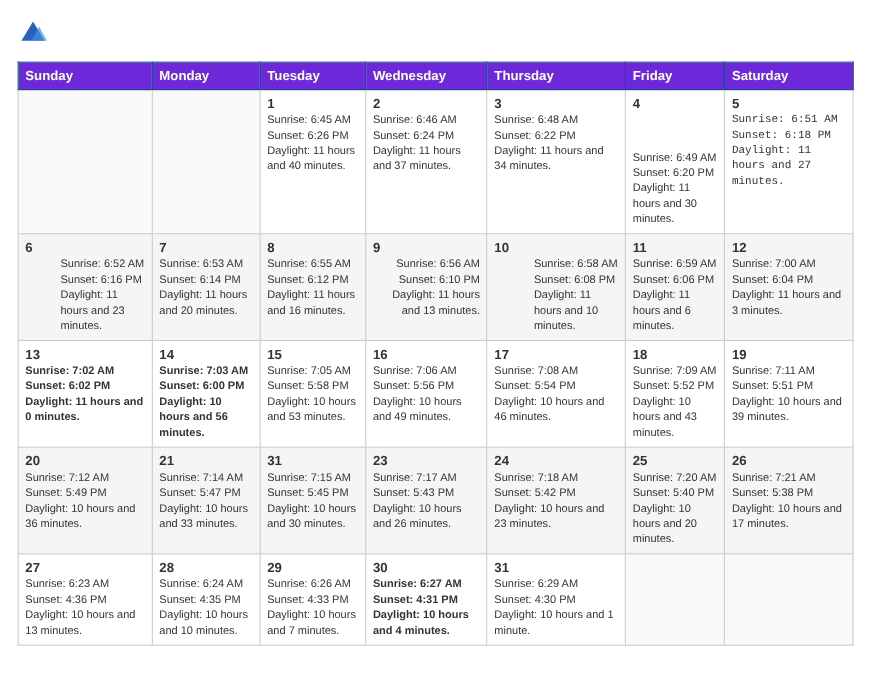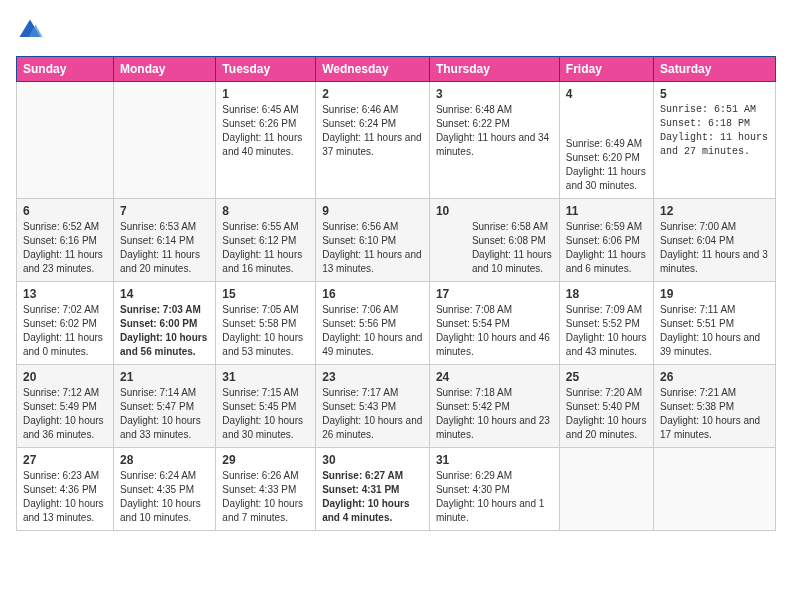--- a/index.html
+++ b/index.html
@@ -44,21 +44,21 @@
     .subtitle {
       font-size: 14px;
       color: #444;
     }
     table {
       width: 100%;
       border-collapse: collapse;
       font-size: 10.5px;
     }
     thead tr th {
-      background-color: #ec4899;
+      background-color: #6d28d9;
       color: #fff;
       text-align: left;
       padding: 5px 6px;
       font-size: 12px;
       font-weight: bold;
       border: 1px solid #1a4a99;
     }
     tbody tr td {
       vertical-align: top;
       padding: 5px 6px;
@@ -149,39 +149,39 @@
         <td>
           <span class="day-num">5</span>
           <div class="day-info" style="white-space: pre-line; font-family: Liberation Mono, monospace;">Sunrise: 6:51 AM
 Sunset: 6:18 PM
 Daylight: 11 hours and 27 minutes.</div>
         </td>
       </tr>
       <tr>
         <td>
           <span class="day-num">6</span>
-          <div class="day-info" style="white-space: pre-line;">Sunrise: 6:52 AM
+          <div class="day-info" style="white-space: pre-line; margin-left: 32px;">Sunrise: 6:52 AM
 Sunset: 6:16 PM
 Daylight: 11 hours and 23 minutes.</div>
         </td>
         <td>
           <span class="day-num">7</span>
           <div class="day-info" style="white-space: pre-line;">Sunrise: 6:53 AM
 Sunset: 6:14 PM
 Daylight: 11 hours and 20 minutes.</div>
         </td>
         <td>
           <span class="day-num">8</span>
           <div class="day-info" style="white-space: pre-line;">Sunrise: 6:55 AM
 Sunset: 6:12 PM
 Daylight: 11 hours and 16 minutes.</div>
         </td>
         <td>
           <span class="day-num">9</span>
-          <div class="day-info" style="white-space: pre-line;">Sunrise: 6:56 AM
+          <div class="day-info" style="white-space: pre-line; text-align: right;">Sunrise: 6:56 AM
 Sunset: 6:10 PM
 Daylight: 11 hours and 13 minutes.</div>
         </td>
         <td>
           <span class="day-num">10</span>
           <div class="day-info" style="white-space: pre-line; margin-left: 36px;">Sunrise: 6:58 AM
 Sunset: 6:08 PM
 Daylight: 11 hours and 10 minutes.</div>
         </td>
         <td>
@@ -193,21 +193,21 @@
         <td>
           <span class="day-num">12</span>
           <div class="day-info" style="white-space: pre-line;">Sunrise: 7:00 AM
 Sunset: 6:04 PM
 Daylight: 11 hours and 3 minutes.</div>
         </td>
       </tr>
       <tr>
         <td>
           <span class="day-num">13</span>
-          <div class="day-info" style="white-space: pre-line;">Sunrise: 7:02 AM
+          <div class="day-info" style="white-space: pre-line; font-weight: bold;">Sunrise: 7:02 AM
 Sunset: 6:02 PM
 Daylight: 11 hours and 0 minutes.</div>
         </td>
         <td>
           <span class="day-num">14</span>
           <div class="day-info" style="white-space: pre-line; font-weight: bold;">Sunrise: 7:03 AM
 Sunset: 6:00 PM
 Daylight: 10 hours and 56 minutes.</div>
         </td>
         <td>

